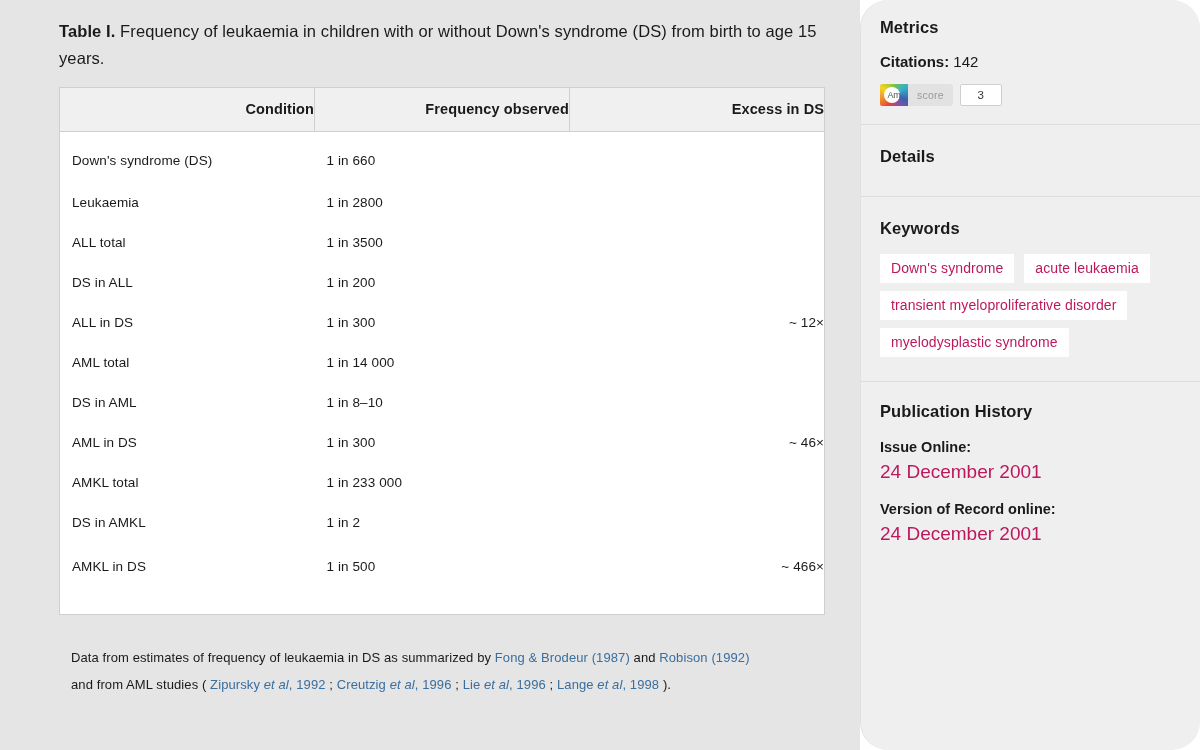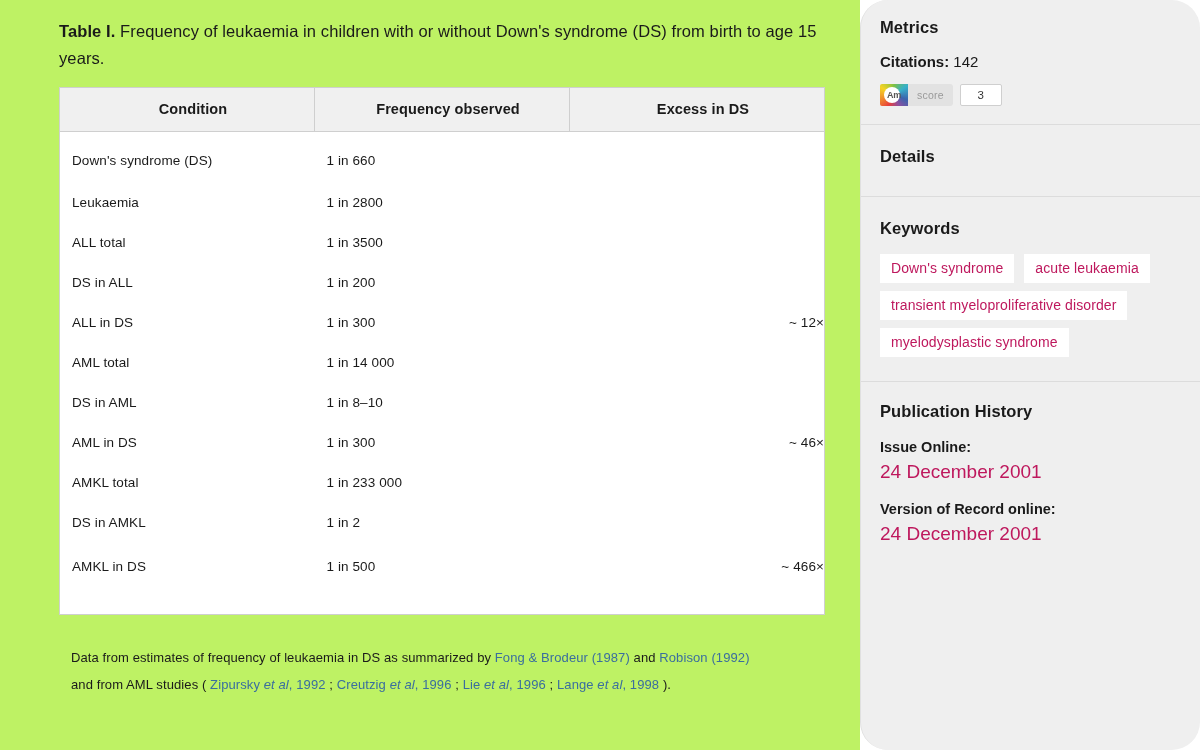--- a/index.html
+++ b/index.html
@@ -19,21 +19,21 @@
     width: 1200px;
     height: 750px;
     display: flex;
   }
 
   
   .main {
     width: 860px;
     box-sizing: border-box;
     padding: 18px 36px 0 59px;
-    background: #bef264;
+    background: #e5e5e5;
   }
   .table-caption {
     font-size: 16.5px;
     line-height: 1.62;
     color: #1a1a1a;
     margin: 0 0 16px 0;
     max-width: 760px;
     letter-spacing: .1px;
   }
   .table-caption .lbl {
@@ -47,21 +47,21 @@
     table-layout: fixed;
     background: #fff;
   }
   table.data-table thead th {
     background: #f0f0f0;
     border-right: 1px solid #cfcfcf;
     border-bottom: 1px solid #cfcfcf;
     font-size: 14.5px;
     font-weight: bold;
     color: #1a1a1a;
-    text-align: center;
+    text-align: right;
     padding: 13px 0 14px 12px;
     letter-spacing: .1px;
   }
   table.data-table thead th:last-child {
     border-right: none;
   }
   table.data-table tbody td {
     font-size: 13.5px;
     color: #1a1a1a;
     padding: 0 0 0 12px;
@@ -142,21 +142,21 @@
     position: absolute;
     left: 4px; top: 3px;
     width: 16px; height: 16px;
     border-radius: 50%;
     background: #ffffff;
   }
   .am-logo span {
     position: relative;
     z-index: 2;
     font-size: 9px;
-    font-weight: bold;
+    font-weight: normal;
     color: #555;
     letter-spacing: -.2px;
   }
   .am-score-label {
     background: #e2e2e2;
     color: #9a9a9a;
     font-size: 10.5px;
     padding: 0 9px;
     height: 22px;
     line-height: 22px;

